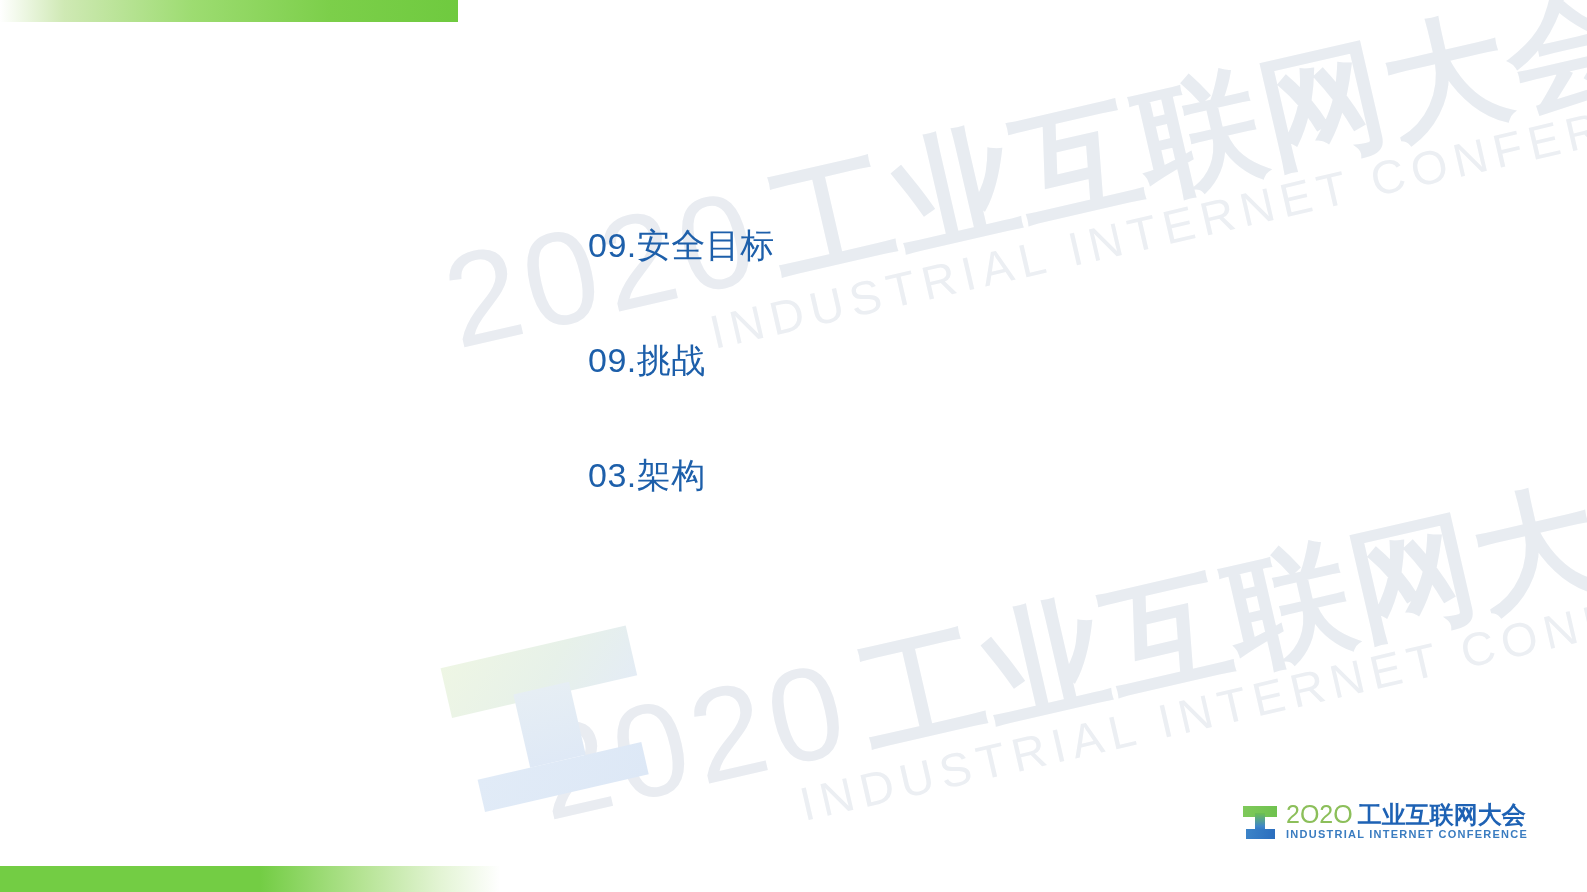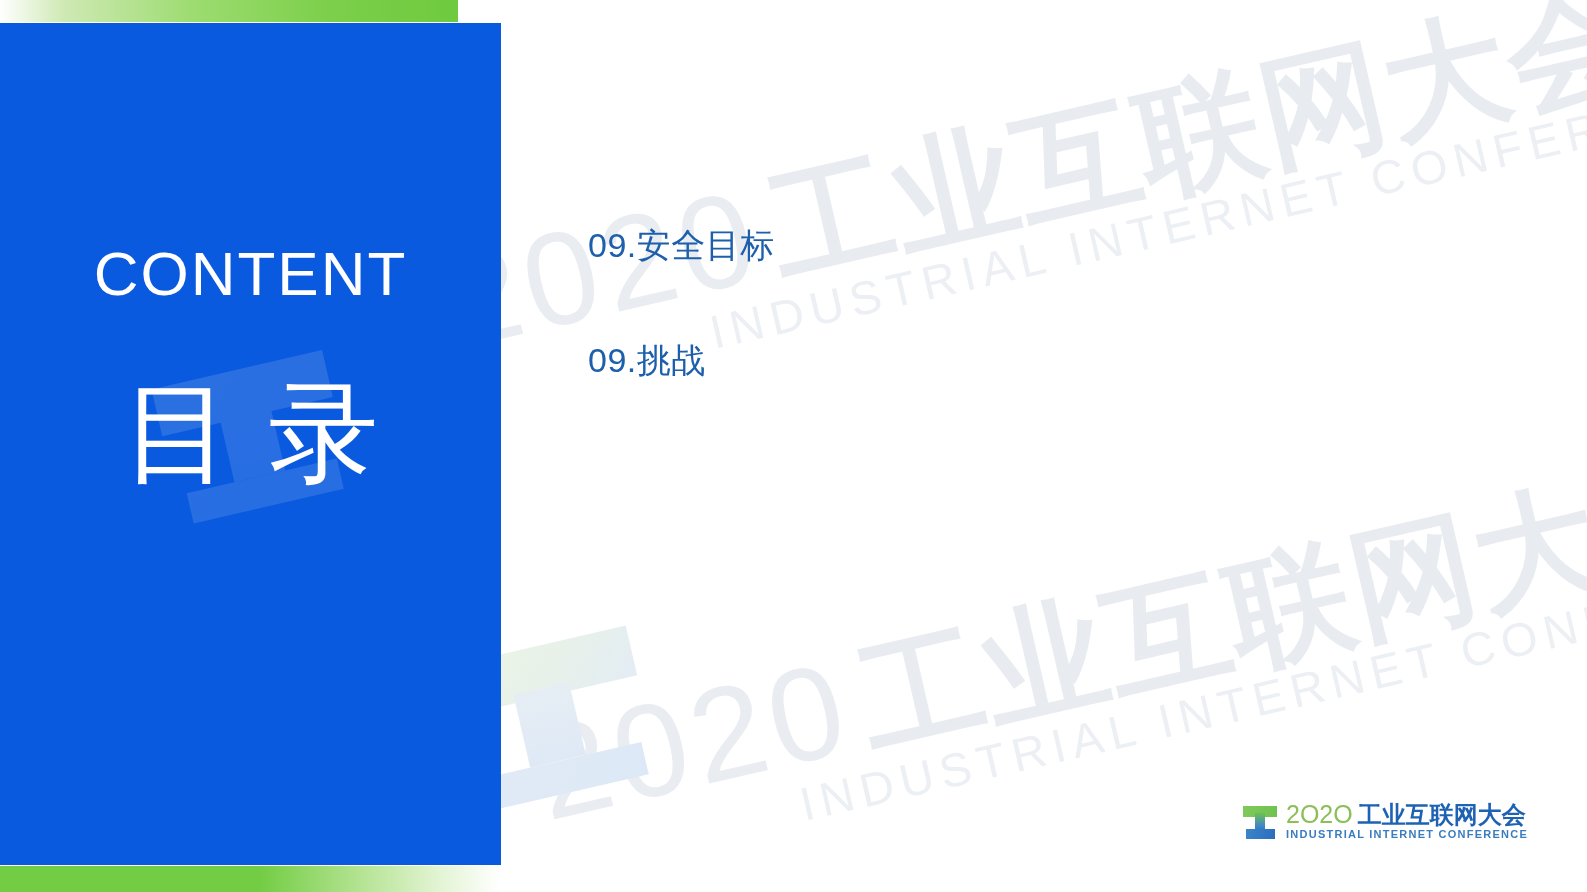--- a/index.html
+++ b/index.html
@@ -259,35 +259,25 @@
       <span class="wm-en">INDUSTRIAL INTERNET CONFERENCE</span>
     </div>
 
     <div class="wm-mark wm-mark-1">
       <div class="bar-top"></div>
         <div class="bar-stem"></div>
         <div class="bar-bot"></div>
     </div>
   </div>
 
-  <div class="blue-panel">
-    <div class="blue-panel-inner">
-      <div class="wm-mark wm-mark-2">
-        <div class="bar-top"></div>
-          <div class="bar-stem"></div>
-          <div class="bar-bot"></div>
-      </div>
-      <div class="content-title">CONTENT</div>
-      <div class="content-title-cn"><span>目</span><span class="sp"></span><span>录</span></div>
-    </div>
-  </div>
 
   <div class="agenda">
     <div class="agenda-item">09.安全目标</div>
     <div class="agenda-item">09.挑战</div>
+    <div class="agenda-item">03.架构</div>
   </div>
 
   <div class="corner-logo">
     <div class="logo-mark">
       <div class="lm-top"></div>
         <div class="lm-stem"></div>
         <div class="lm-bot"></div>
     </div>
     <div class="logo-text">
       <div class="logo-line1">

